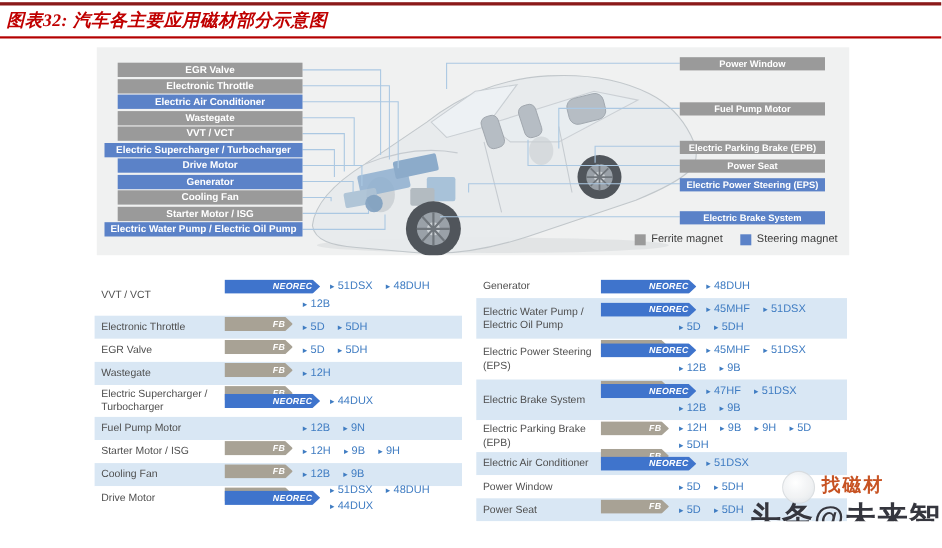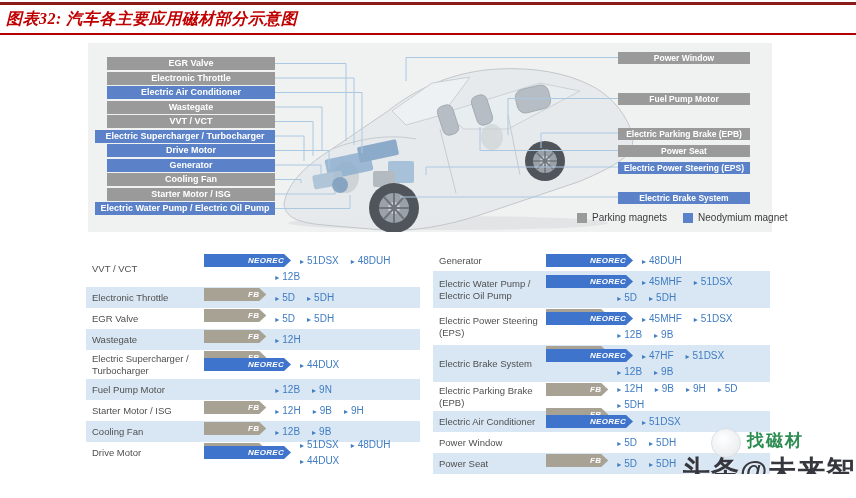--- a/index.html
+++ b/index.html
@@ -55,21 +55,21 @@
   .caret{font-size:8px;margin-right:3px;color:var(--value-blue);}
 
   .bottom-rule{position:absolute;left:0;top:477px;width:856px;height:2px;background:var(--dark-red);}
   .source{position:absolute;left:8px;top:481px;font-family:"Liberation Serif",serif;
     font-style:italic;font-size:11px;color:#a3121c;}
 
   .wm-circle{position:absolute;left:711px;top:428px;width:30px;height:30px;border-radius:50%;
     background:radial-gradient(circle at 40% 35%,#ffffff 0%,#eef0f2 60%,#dfe3e6 100%);
     border:1px solid #d8dcdf;opacity:.92;}
   .wm-brand{position:absolute;left:747px;top:429px;font-size:17px;font-weight:bold;
-    color:#15803d;letter-spacing:2px;opacity:.9;}
+    color:#c2410c;letter-spacing:2px;opacity:.9;}
   .wm-outlet{position:absolute;left:682px;top:452px;font-size:28px;font-weight:bold;
     color:#35363e;letter-spacing:1px;text-shadow:1px 1px 0 rgba(255,255,255,.4);}
 </style>
 </head>
 <body>
 
 <div class="page">
   <div class="top-rule"></div>
   <div class="fig-title">图表32: 汽车各主要应用磁材部分示意图</div>
   <div class="title-rule"></div>
@@ -157,23 +157,23 @@
         <div class="dlabel rightcol ferrite" style="top: 9px;">Power Window</div>
         <div class="dlabel rightcol ferrite" style="top: 50px;">Fuel Pump Motor</div>
         <div class="dlabel rightcol ferrite" style="top: 84.5px;">Electric Parking Brake (EPB)</div>
         <div class="dlabel rightcol ferrite" style="top: 102px;">Power Seat</div>
         <div class="dlabel rightcol neodymium" style="top: 118.5px;">Electric Power Steering (EPS)</div>
         <div class="dlabel rightcol neodymium" style="top: 148.5px;">Electric Brake System</div>
       </div>
 
     <div class="legend">
       <span class="swatch fer"></span>
-      <span>Parking magnets</span>
+      <span>Ferrite magnet</span>
       <span class="swatch neo"></span>
-      <span>Neodymium magnet</span>
+      <span>Steering magnet</span>
     </div>
   </div>
 
   <div class="tables">
     <div class="tbl" id="left-table">
         <div class="trow">
           <div class="tname">VVT / VCT</div>
           <div class="tlines">
             <div class="tline">
               <span class="badge neorec">NEOREC</span>

